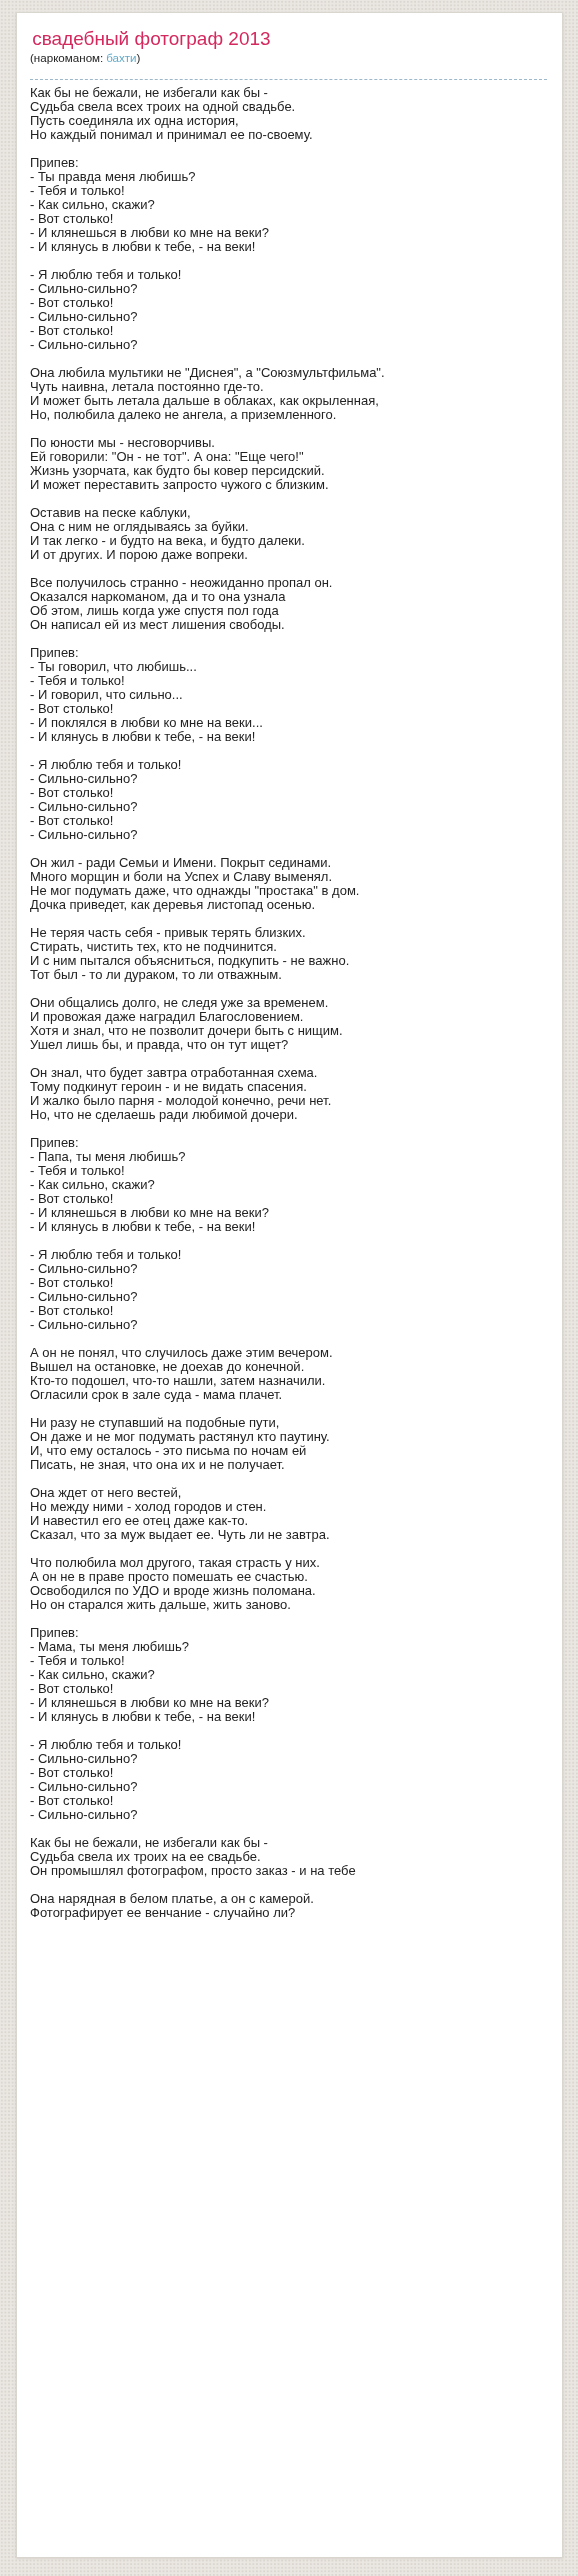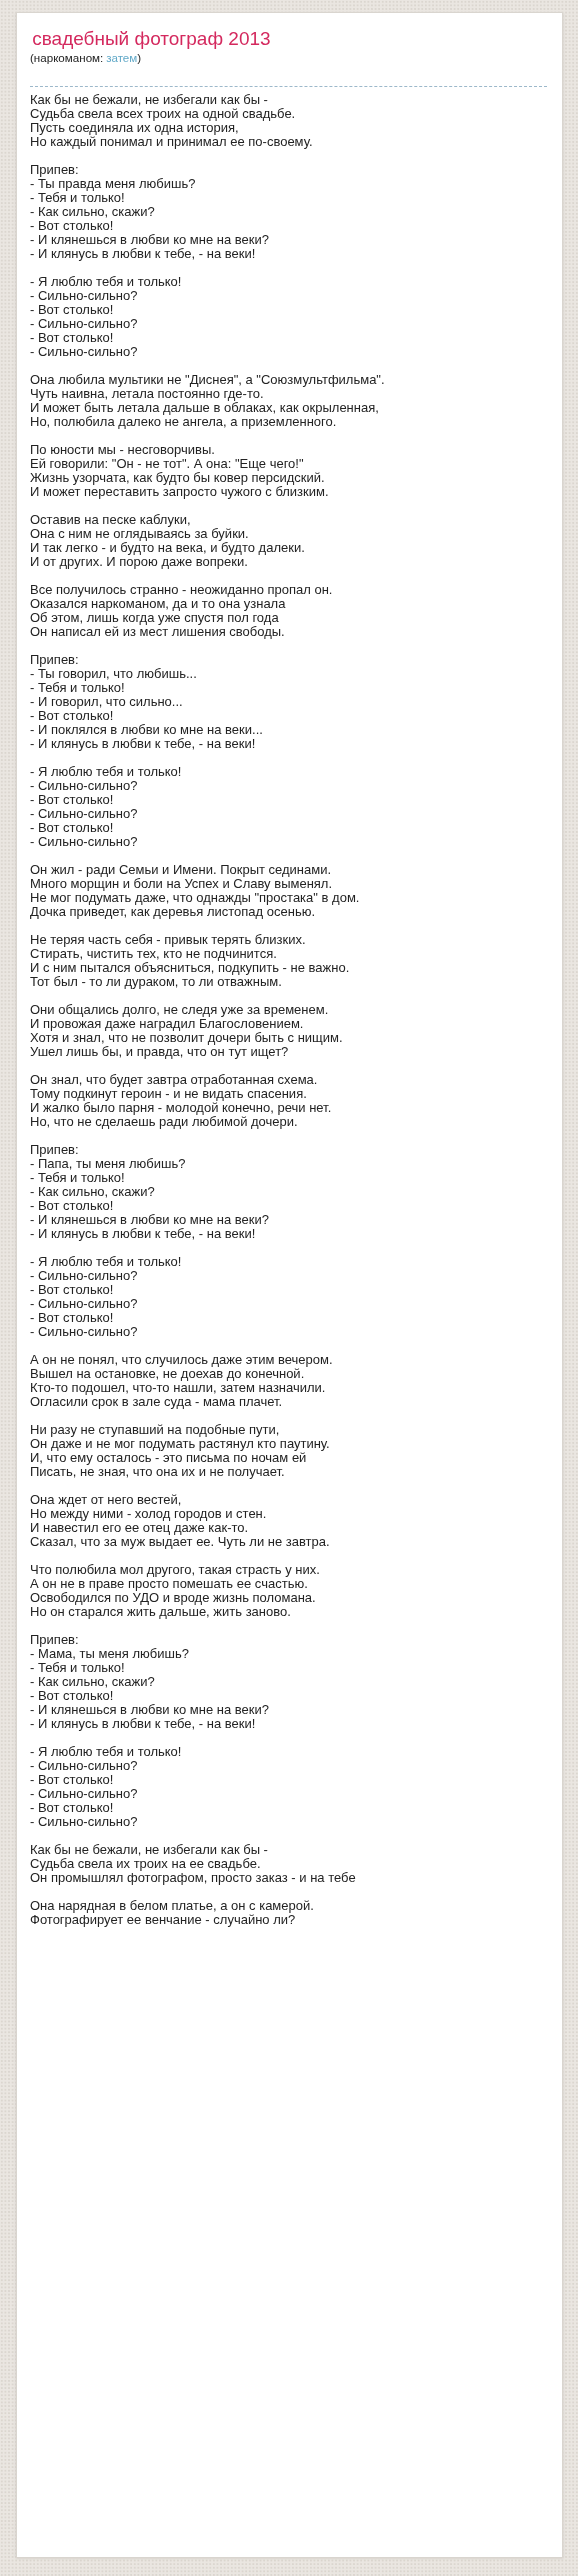--- a/index.html
+++ b/index.html
@@ -27,21 +27,21 @@
   .card {
     width: 547px;
     min-height: 2546px;
     background: var(--c-card);
     border: 0.7px solid #d9d5cf;
     box-shadow: 0 0.7px 2.2px rgba(120,112,100,0.25);
     padding: 13px 15px 20px 13px;
   }
   .header {
     border-bottom: 0.7px dashed var(--c-divider);
-    padding-bottom: 20px;
+    padding-bottom: 13px;
   }
   .title {
     font-size: 19px;
     line-height: 22.4px;
     font-weight: 400;
     color: var(--c-title);
     margin: 1.4px 0 0 2.2px;
   }
   .subtitle {
     font-size: 11.6px;
@@ -64,21 +64,21 @@
   }
 </style>
 </head>
 <body>
 
 <div class="page">
   <div class="card">
     <div class="header">
       <h1 class="title">свадебный фотограф 2013</h1>
       <div class="subtitle">
-        <span>(наркоманом:</span><a class="artist-link" href="#">затем</a><span>)</span>
+        <span>(наркоманом:</span><a class="artist-link" href="#">бахти</a><span>)</span>
       </div>
     </div>
     <div class="lyrics">Как бы не бежали, не избегали как бы -
 Судьба свела всех троих на одной свадьбе.
 Пусть соединяла их одна история,
 Но каждый понимал и принимал ее по-своему.
 
 Припев:
 - Ты правда меня любишь?
 - Тебя и только!

